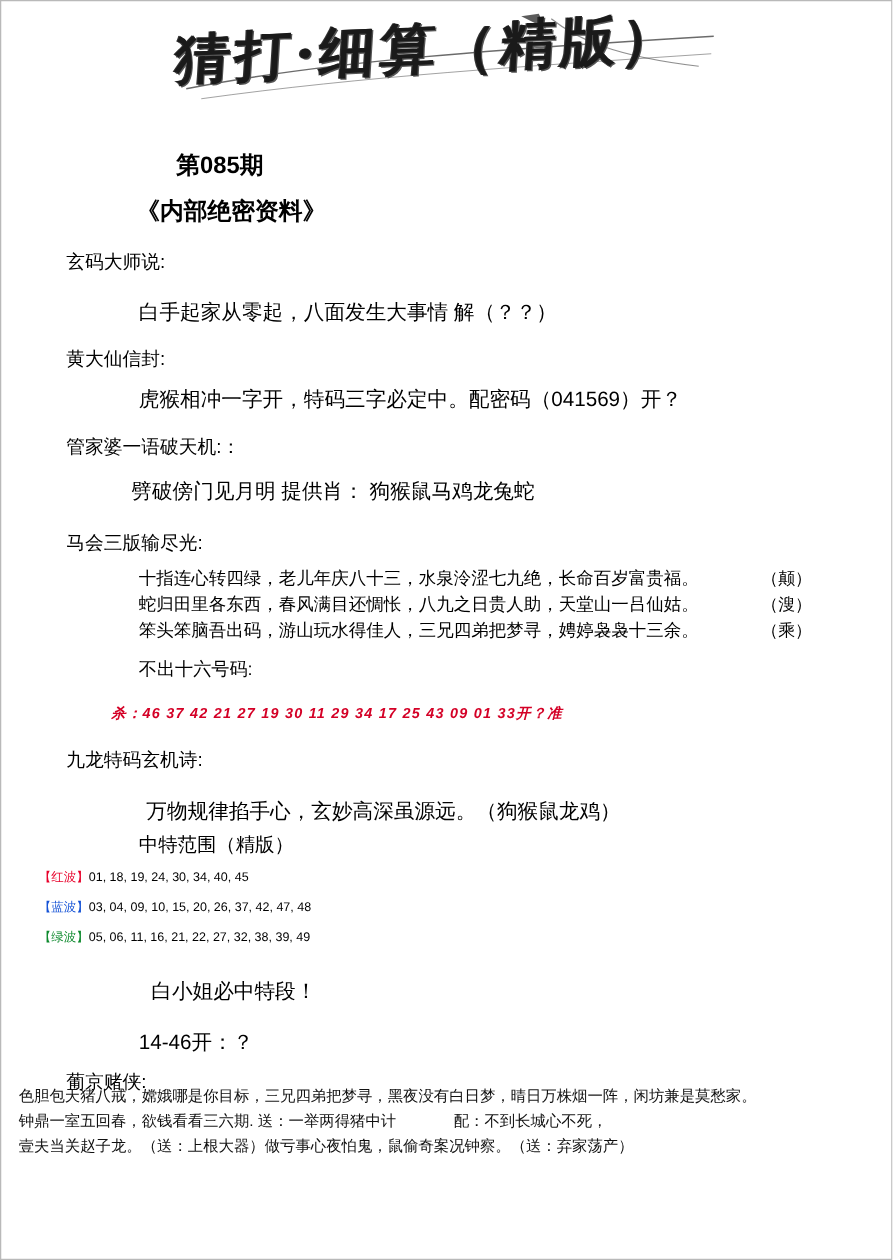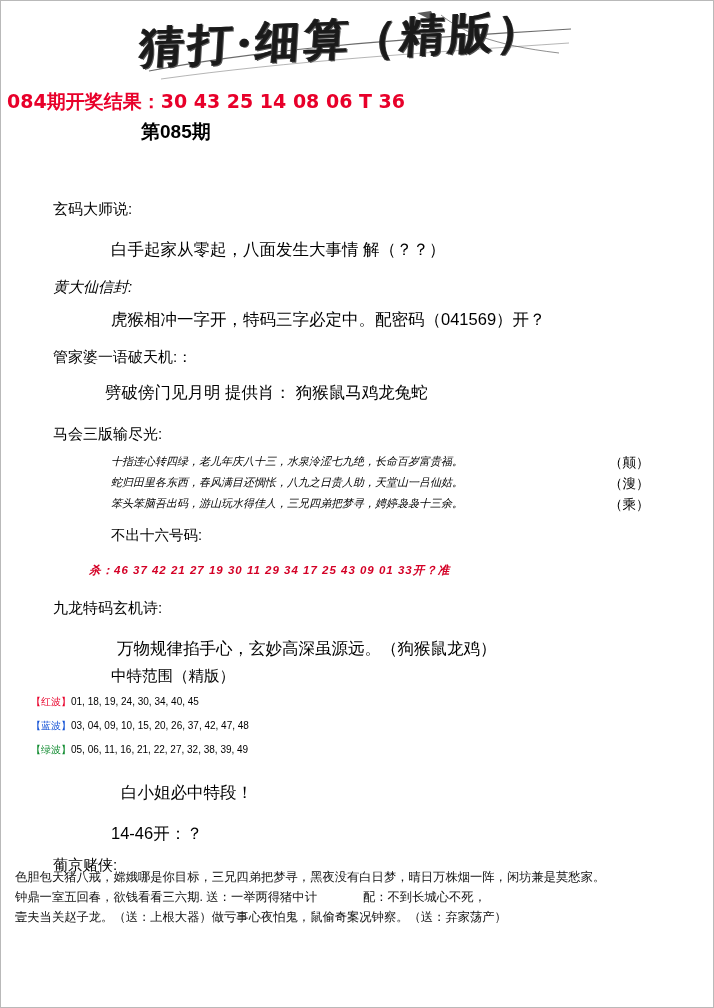--- a/index.html
+++ b/index.html
@@ -105,24 +105,23 @@
     font-size: 11.5px;
     color: #d40026;
     letter-spacing: 1px;
     white-space: nowrap;
     font-weight: bold;
   }
 
   
   .poem-line {
     position: absolute;
-    font-size: 11px;
-    color: #000;
-    white-space: nowrap;
-    font-style: italic;
+    font-size: 14px;
+    color: #000;
+    white-space: nowrap;
   }
   .poem-tag {
     position: absolute;
     font-size: 13.5px;
     color: #000;
     white-space: nowrap;
   }
 
   .wave-row {
     position: absolute;
@@ -154,29 +153,29 @@
   <div class="banner">
     <svg width="440" height="84" viewBox="0 0 440 84">
       <path d="M8,62 C120,40 260,30 430,20" stroke="#3a3a3a" stroke-width="1.2" fill="none" opacity="0.75"></path>
       <path d="M20,70 C150,52 280,44 428,34" stroke="#555" stroke-width="0.8" fill="none" opacity="0.55"></path>
       <path d="M300,6 C320,22 350,36 418,44" stroke="#444" stroke-width="1" fill="none" opacity="0.6"></path>
       <path d="M276,4 L290,2 L296,14 Z" fill="#333" opacity="0.8"></path>
     </svg>
     <div class="banner-text">猜打·细算（精版）</div>
   </div>
 
-  <div class="result-line">084期开奖结果：30 43 25 14 08 06 T 36</div>
 
   <div class="issue-line">第085期</div>
 
+  <div class="secret-title">《内部绝密资料》</div>
 
   <div class="lbl" style="left:52px; top:199px;">玄码大师说:</div>
   <div class="body-line" style="left:110px; top:238px;">白手起家从零起，八面发生大事情 解（？？）</div>
 
-  <div class="lbl" style="left:52px; top:277px;font-style:italic;">黄大仙信封:</div>
+  <div class="lbl" style="left:52px; top:277px;">黄大仙信封:</div>
   <div class="body-line" style="left:110px; top:308px;">虎猴相冲一字开，特码三字必定中。配密码（041569）开？</div>
 
   <div class="lbl" style="left:52px; top:347px;">管家婆一语破天机:：</div>
   <div class="body-line" style="left:104px; top:381px;">劈破傍门见月明 提供肖： 狗猴鼠马鸡龙兔蛇</div>
 
   <div class="lbl" style="left:52px; top:424px;">马会三版输尽光:</div>
 
   <div class="poem-line" style="left:110px; top:453px;">十指连心转四绿，老儿年庆八十三，水泉泠涩七九绝，长命百岁富贵福。</div>
   <div class="poem-tag" style="left:608px; top:453px;">（颠）</div>
 

